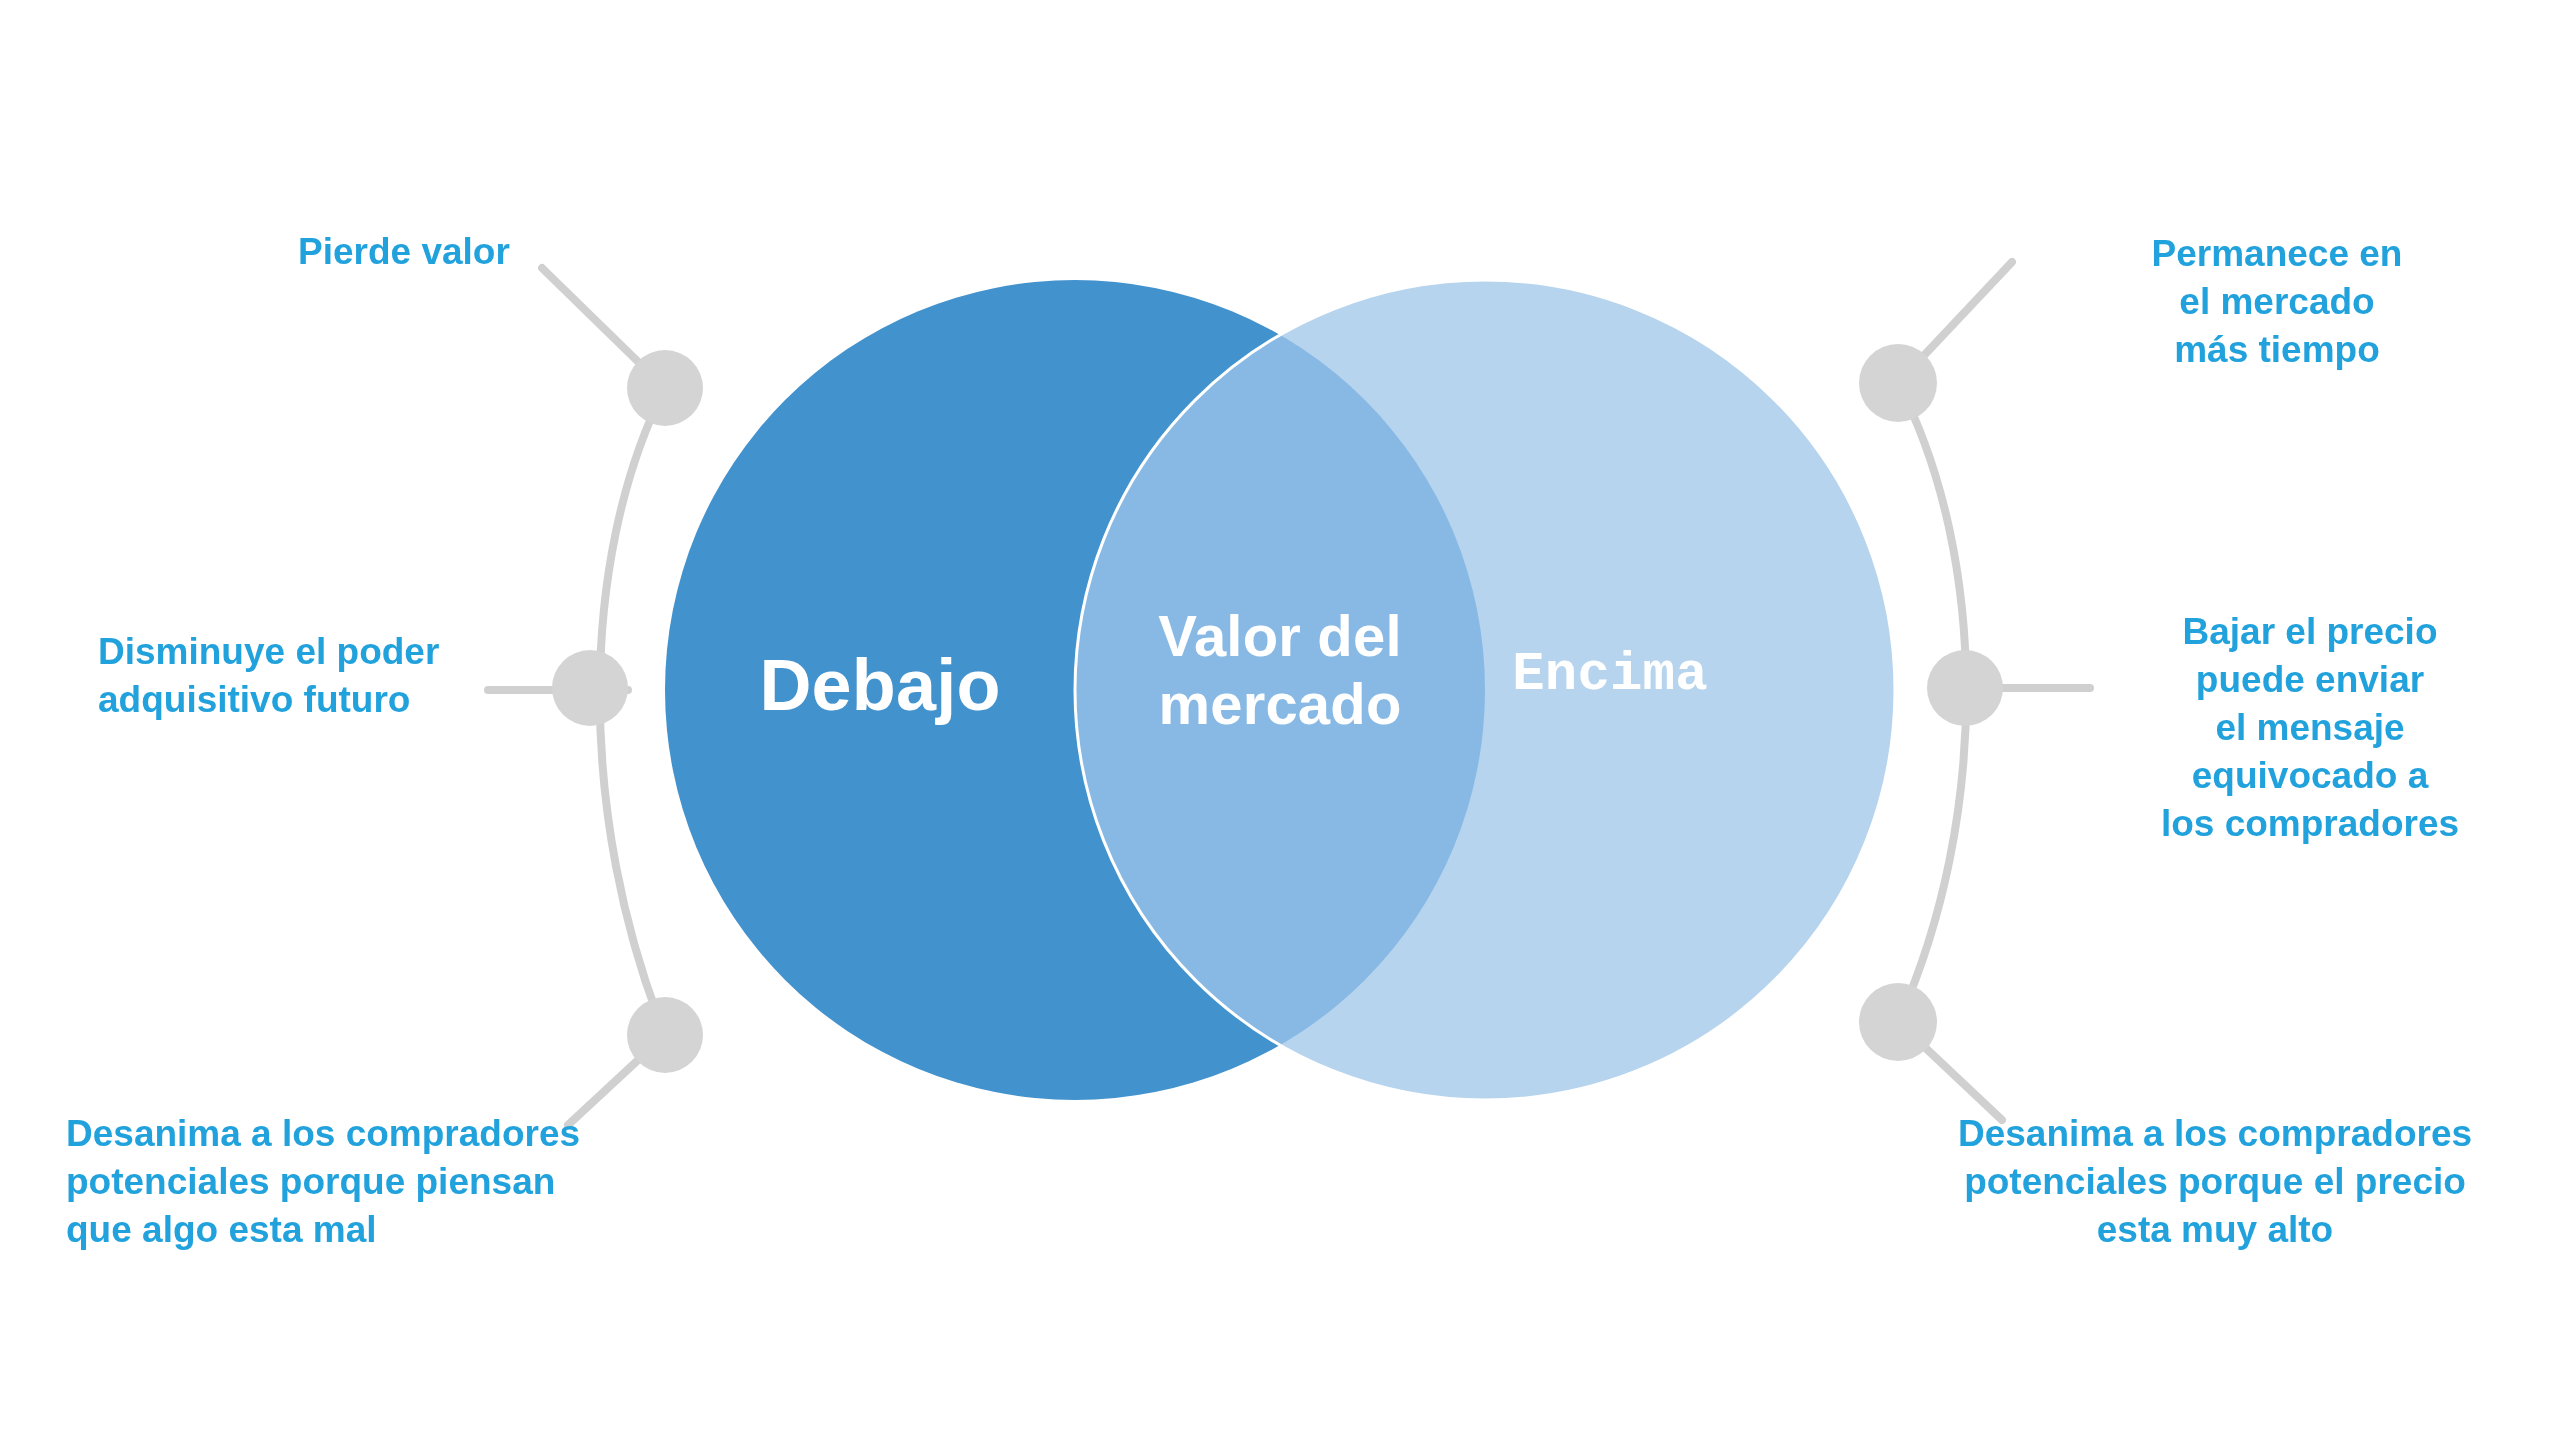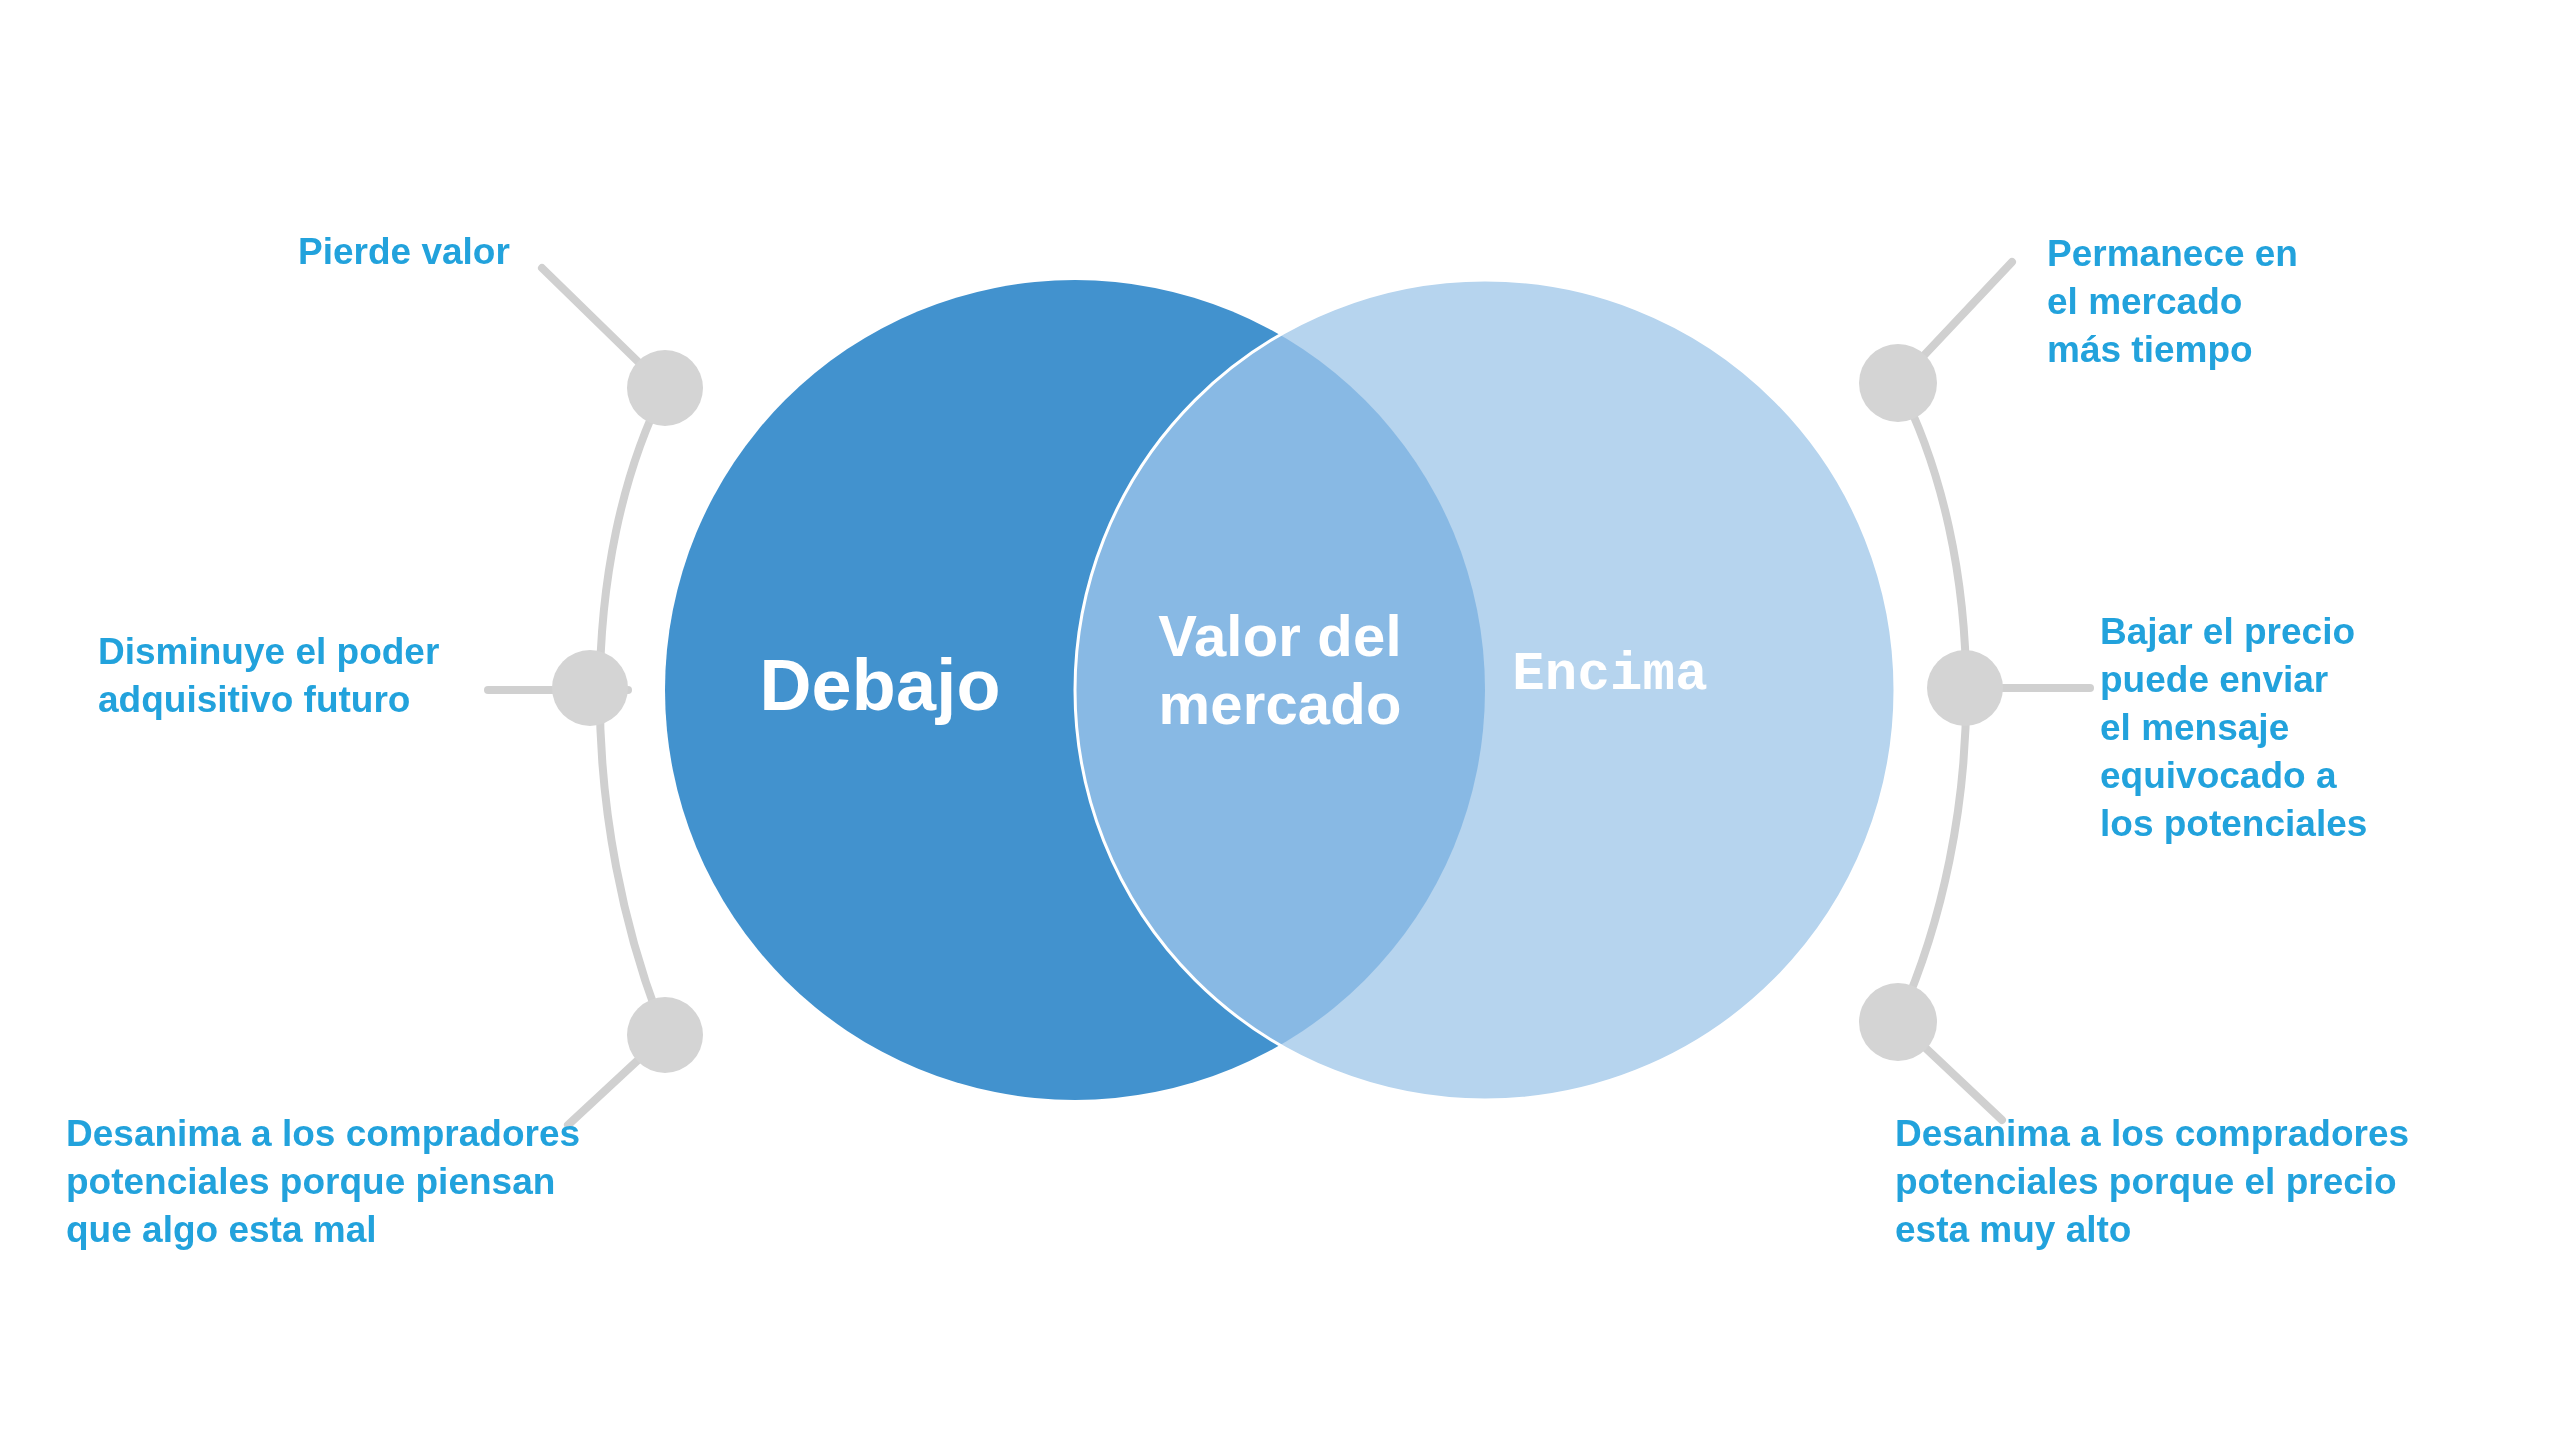--- a/index.html
+++ b/index.html
@@ -66,21 +66,21 @@
 
   
   .callout {
     position: absolute;
     color: #22A2DC;
     font-weight: bold;
     font-size: 37px;
     line-height: 1.30;
     white-space: pre-line;
   }
-  .callout.right-side { text-align: left; }
+  .callout.right-side { text-align: center; }
   .callout.left-side  { text-align: left; }
 
   #txt-tl { left: 298px;  top: 228px;  width: 420px; }
   #txt-ml { left: 98px;   top: 628px;  width: 420px; }
   #txt-bl { left: 66px;   top: 1110px; width: 640px; }
 
   #txt-tr { left: 2047px; top: 230px;  width: 460px; }
   #txt-mr { left: 2100px; top: 608px;  width: 420px; }
   #txt-br { left: 1895px; top: 1110px; width: 640px; }
 </style>
@@ -147,19 +147,19 @@
 que algo esta mal</div>
 
   <div class="callout right-side" id="txt-tr">Permanece en
 el mercado
 más tiempo</div>
 
   <div class="callout right-side" id="txt-mr">Bajar el precio
 puede enviar
 el mensaje
 equivocado a
-los potenciales</div>
+los compradores</div>
 
   <div class="callout right-side" id="txt-br">Desanima a los compradores
 potenciales porque el precio
 esta muy alto</div>
 
 </div>
 
 </body></html>

